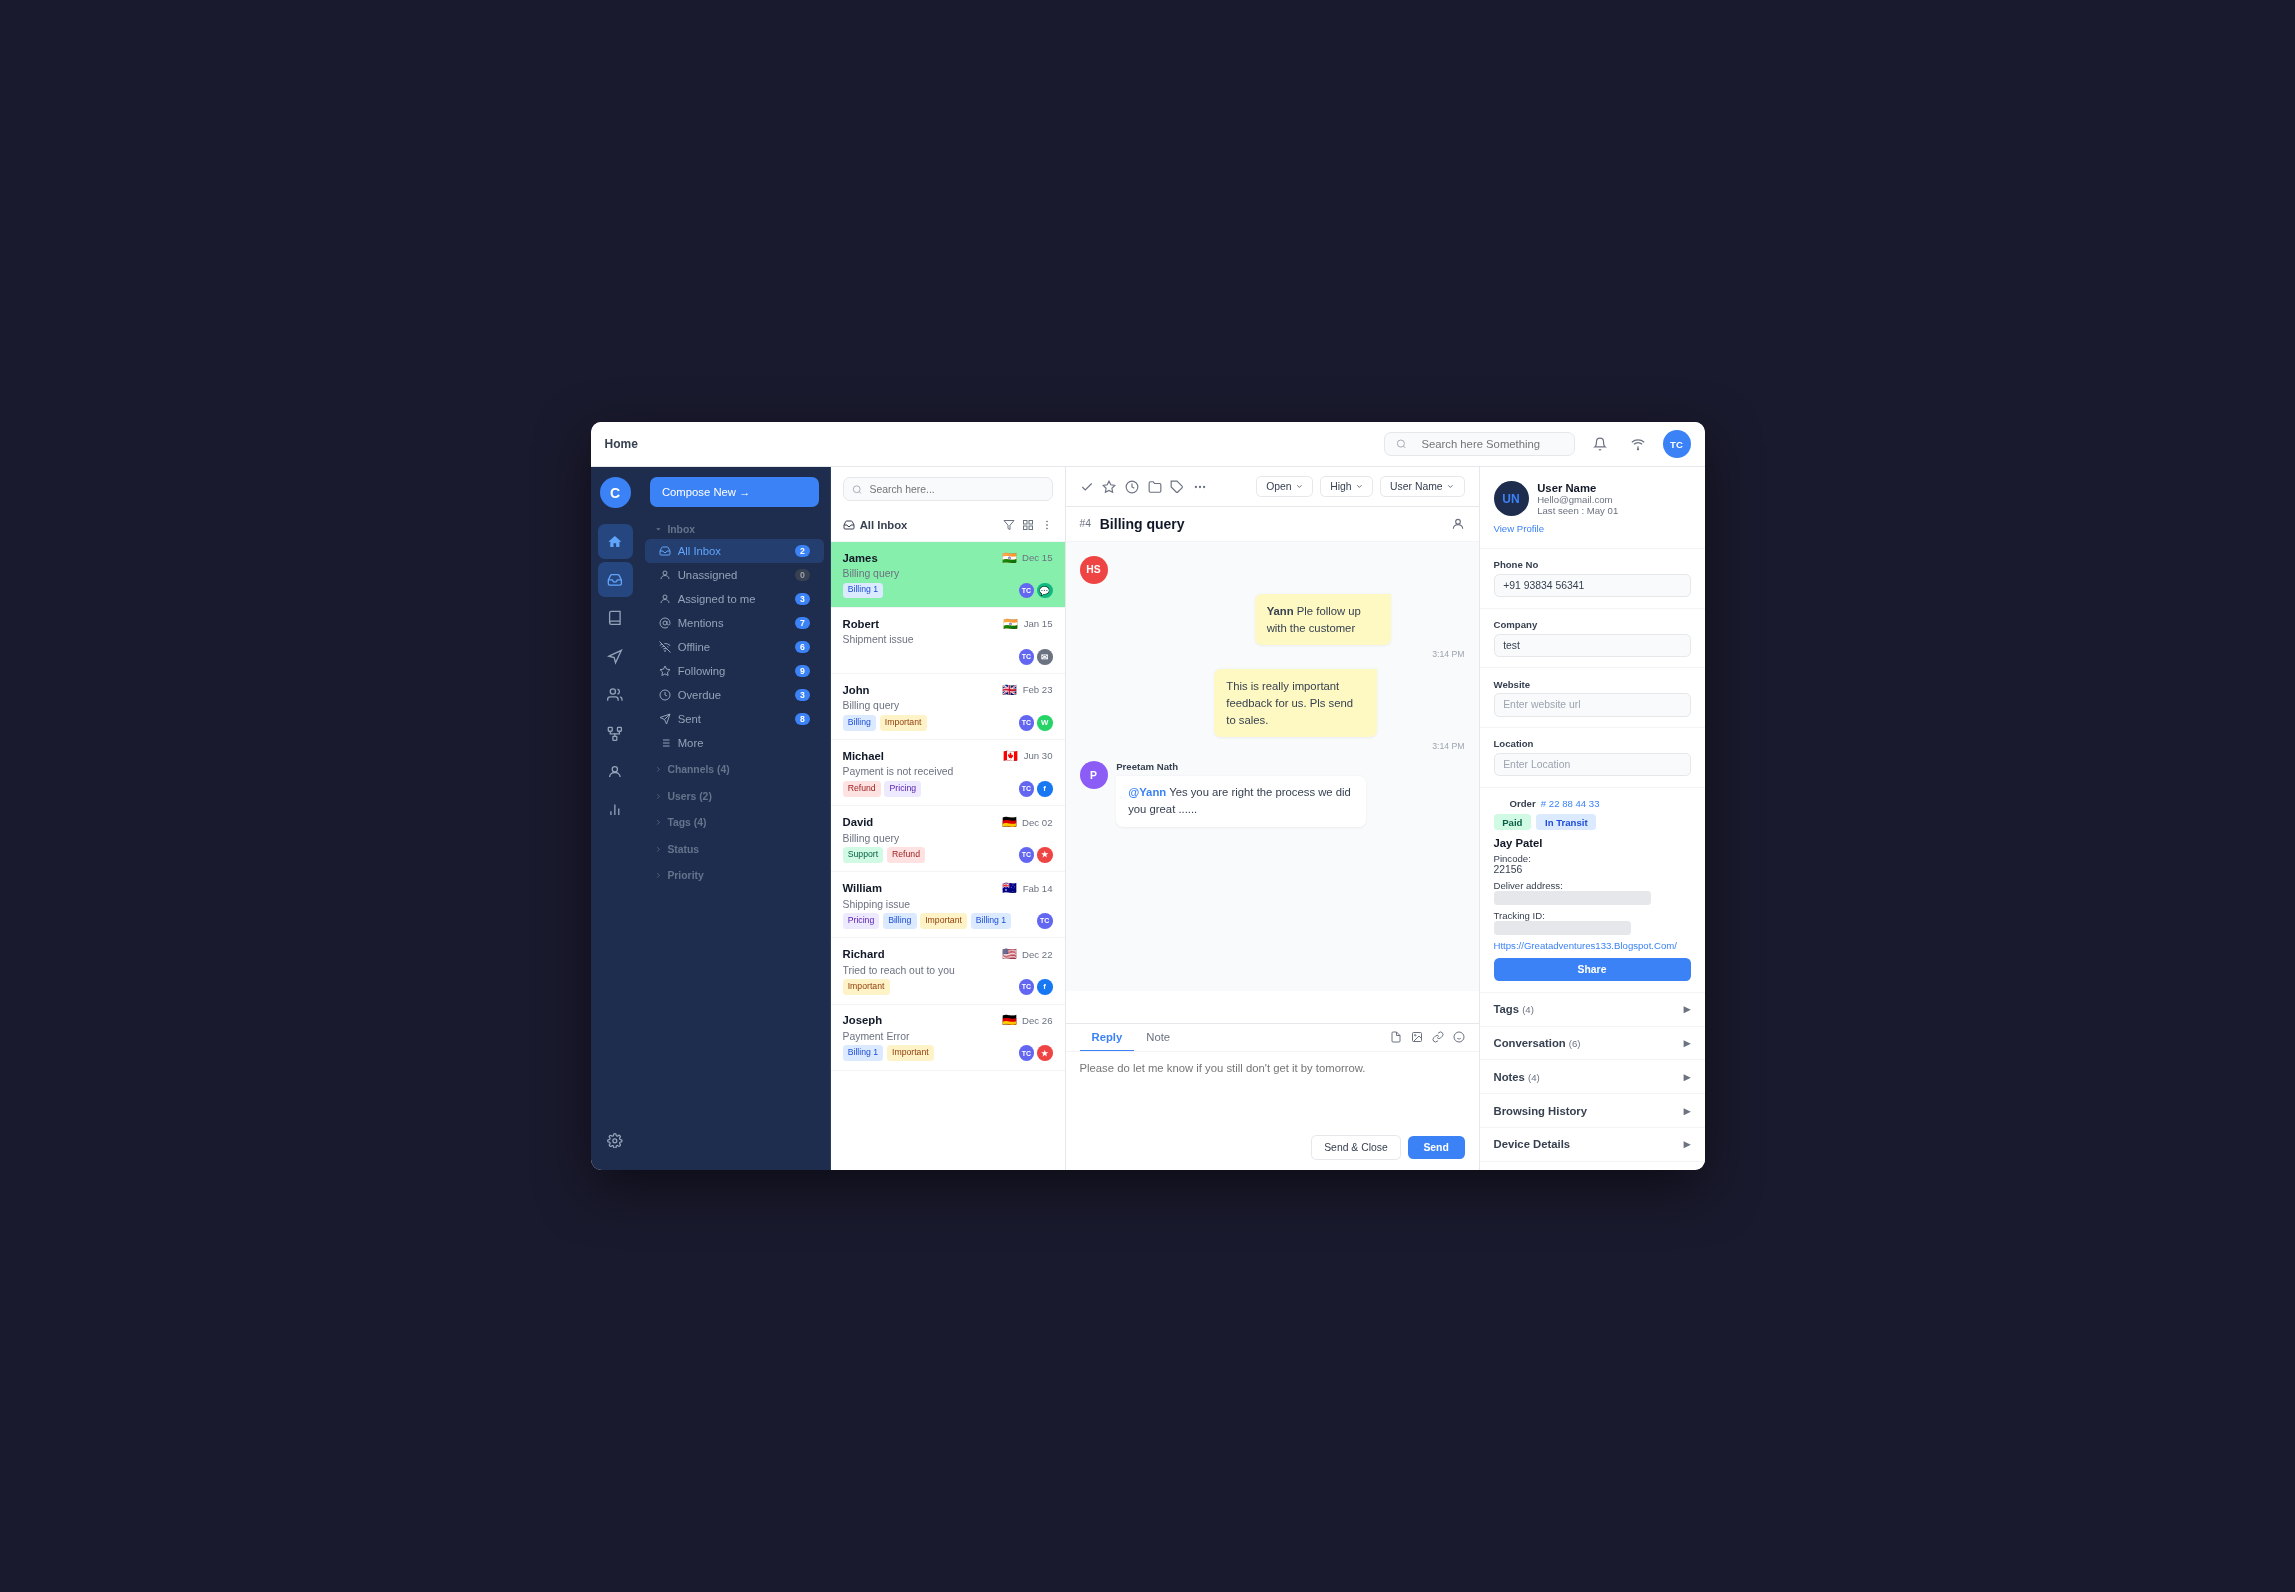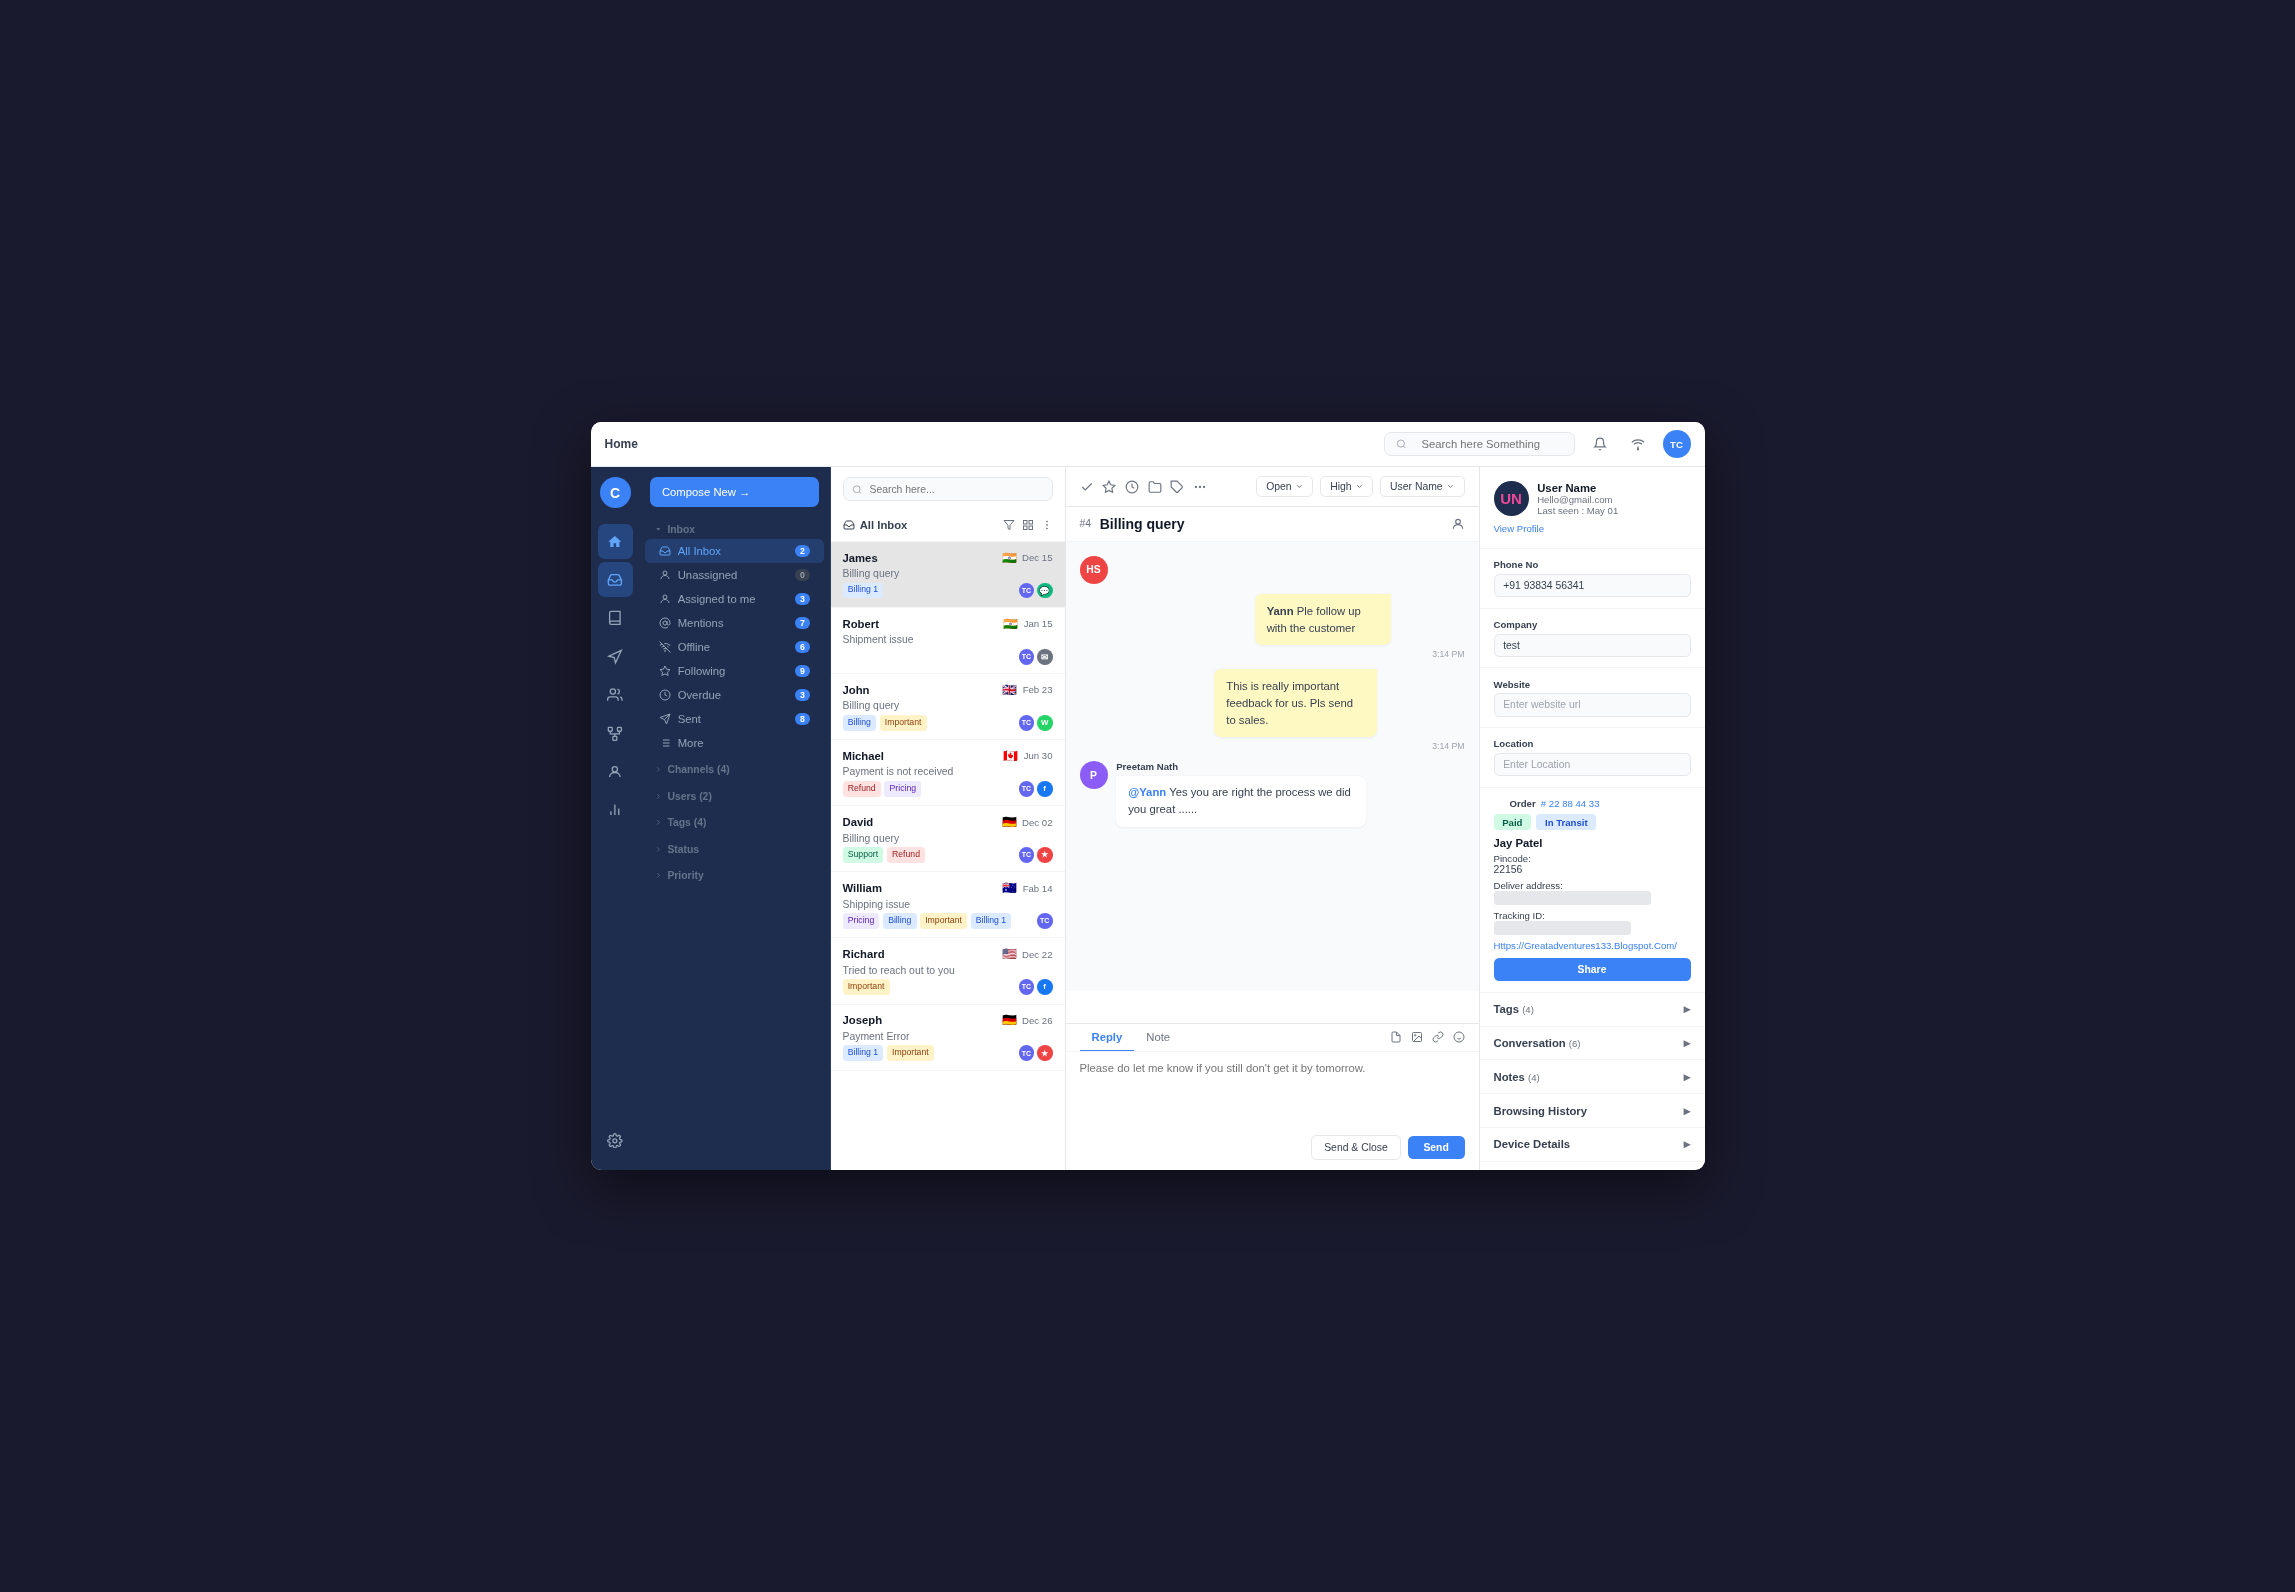--- a/index.html
+++ b/index.html
@@ -256,21 +256,21 @@
     }
     .conv-items {
       flex: 1;
       overflow-y: auto;
     }
     .conv-item {
       padding: 8.7px 12px;
       cursor: pointer;
       border-bottom: 0.9px solid #f3f4f6;
     }
-    .conv-item.selected { background: #e5e5e5; }
+    .conv-item.selected { background: #86efac; }
     .conv-item-header {
       display: flex;
       align-items: center;
       justify-content: space-between;
       margin-bottom: 3.5px;
     }
     .conv-item-name {
       font-size: 11.3px;
       font-weight: 600;
       color: #111827;
@@ -537,23 +537,23 @@
       margin-bottom: 7px;
     }
     .user-avatar-large {
       width: 35px;
       height: 35px;
       background: #1e2d4e;
       border-radius: 50%;
       display: flex;
       align-items: center;
       justify-content: center;
-      font-size: 15px;
+      font-size: 12px;
       font-weight: 700;
-      color: #ec4899;
+      color: #3b82f6;
       flex-shrink: 0;
     }
     .user-name { font-size: 11.3px; font-weight: 700; color: #111827; }
     .user-email { font-size: 9.6px; color: #6b7280; }
     .user-last-seen { font-size: 9.6px; color: #6b7280; }
     .view-profile-link {
       font-size: 9.6px;
       color: #3b82f6;
       cursor: pointer;
     }

